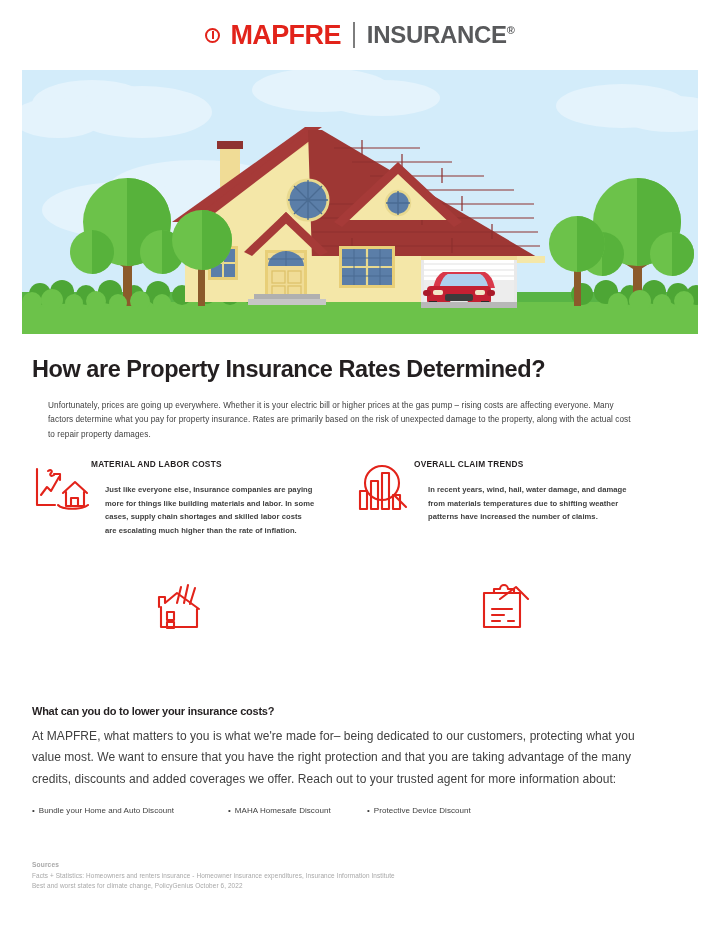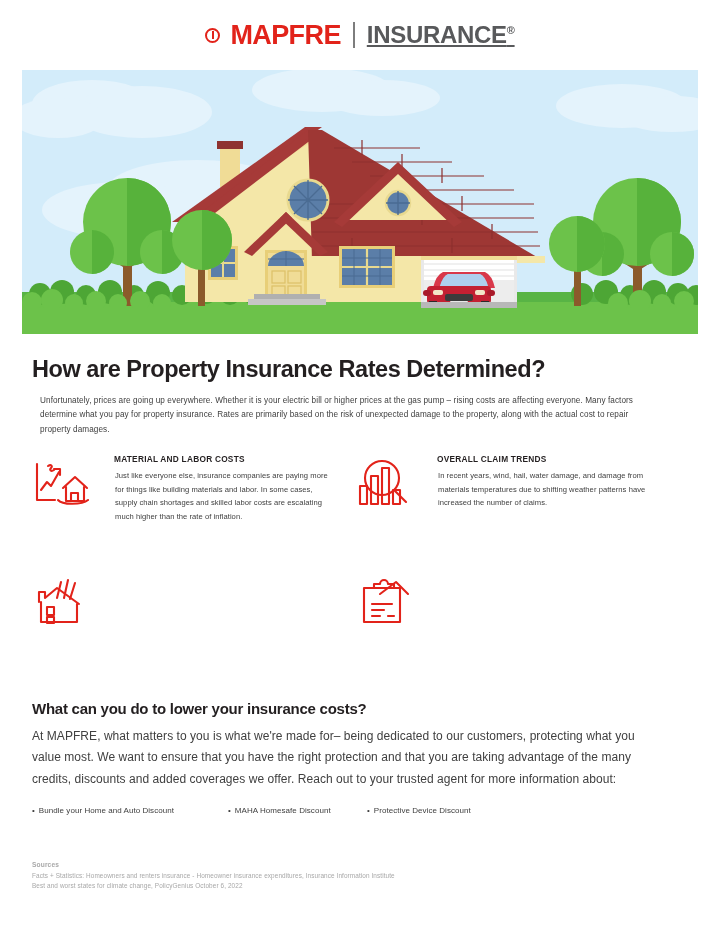--- a/index.html
+++ b/index.html
@@ -66,21 +66,20 @@
     width: 2px;
     height: 26px;
     background: #7d7d7d;
     margin: 0 3px;
   }
   .logo-insurance {
     font-size: 24px;
     font-weight: bold;
     letter-spacing: -0.3px;
     color: #58595b;
-    text-decoration: underline;
   }
   .logo-insurance sup {
     font-size: 11px;
     vertical-align: super;
   }
 
   
   .hero {
     position: relative;
     margin: 0 22px;
@@ -100,21 +99,21 @@
     font-weight: bold;
     letter-spacing: -0.45px;
     margin: 22px 0 11px 0;
     color: #231f20;
     line-height: 1.15;
   }
   p.intro {
     font-size: 8.2px;
     line-height: 1.75;
     color: #404040;
-    margin: 8px;
+    margin: 16px;
     letter-spacing: 0.08px;
   }
   h2.subtitle {
     font-size: 11.3px;
     font-weight: bold;
     margin: 21px 0 0 0;
     color: #231f20;
     letter-spacing: -0.1px;
   }
 
@@ -122,22 +121,23 @@
   .factors {
     display: grid;
     grid-template-columns: 1fr 1fr;
     column-gap: 26px;
     row-gap: 0;
     margin-top: 17px;
   }
   .factor {
     display: flex;
     align-items: flex-start;
-    gap: 24px;
+    gap: 1px;
     min-height: 118px;
+    justify-content: center;
   }
   .factor-icon {
     width: 58px;
     min-width: 58px;
     height: 58px;
     display: flex;
     align-items: flex-start;
     justify-content: center;
     padding-top: 2px;
   }
@@ -146,27 +146,28 @@
     font-size: 8.3px;
     font-weight: bold;
     letter-spacing: 0.25px;
     margin: 0 0 5px 0;
     color: #231f20;
   }
   .factor-body {
     font-size: 7.6px;
     line-height: 1.78;
     color: #404040;
-    margin: 1px;
+    margin: 14px;
     letter-spacing: 0.05px;
+    font-weight: bold;
   }
 
   
   h2.lower-title {
-    font-size: 15px;
+    font-size: 11px;
     font-weight: bold;
     margin: 10px 0 9px 0;
     letter-spacing: -0.25px;
     color: #231f20;
   }
   p.lower-body {
     font-size: 12px;
     line-height: 1.78;
     color: #404040;
     margin: 0;

